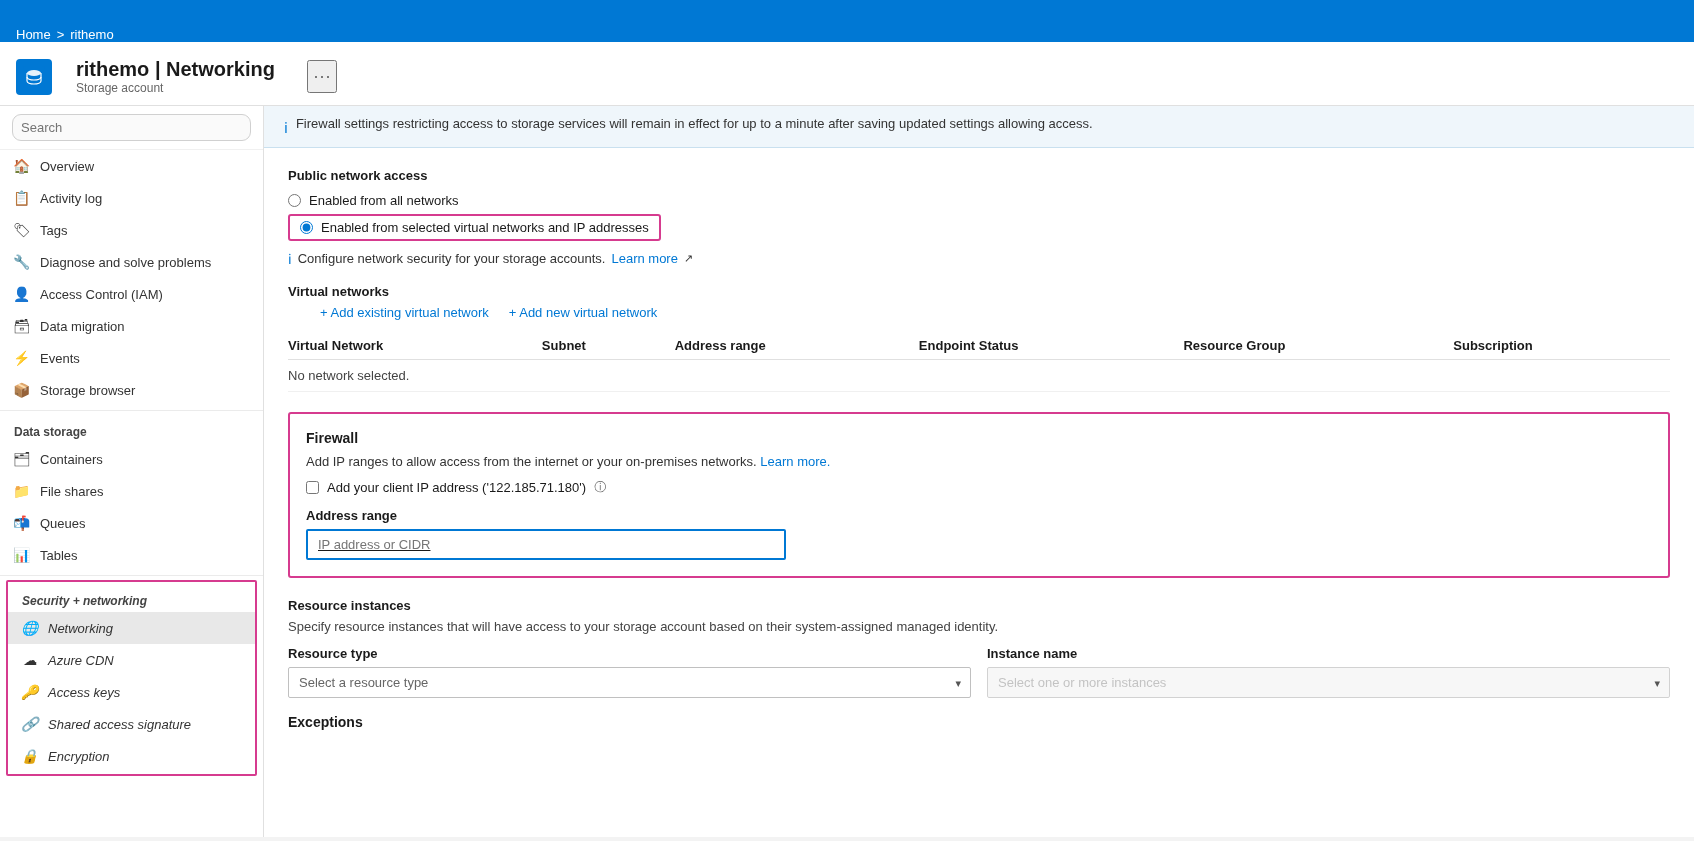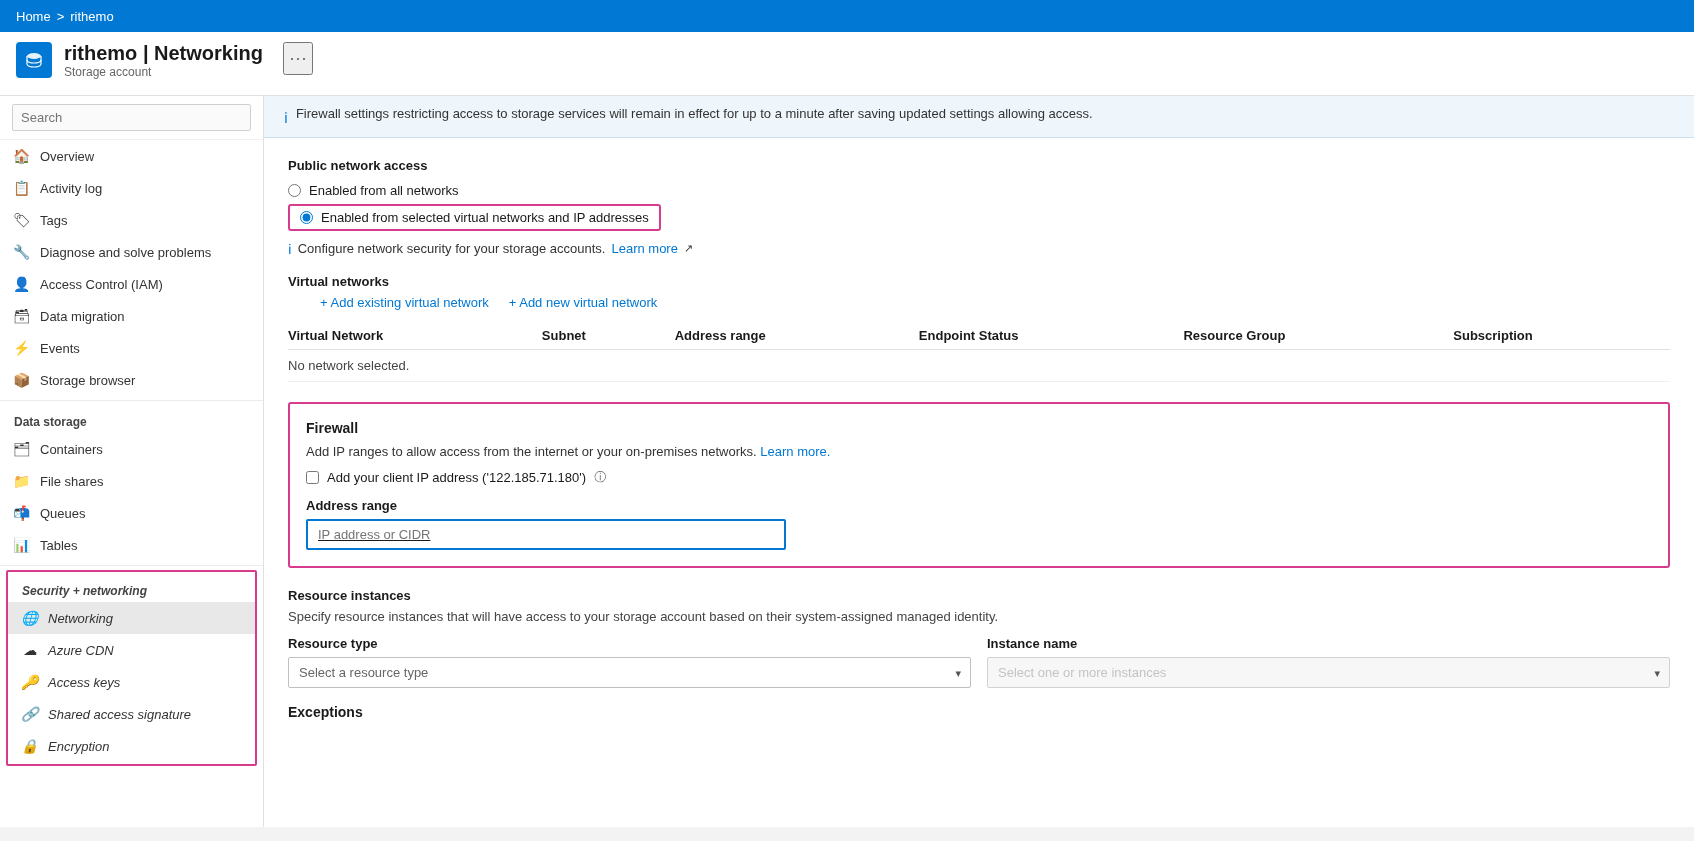--- a/index.html
+++ b/index.html
@@ -1,42 +1,42 @@
 <!DOCTYPE html>
 <html><head>
   <meta charset="utf-8">
   <style>
     * { box-sizing: border-box; margin: 0; padding: 0; }
     body { font-family: 'Segoe UI', Arial, sans-serif; font-size: 13px; color: #1a1a1a; background: #f3f3f3; height: 841px; overflow: hidden; }
 
     
     .top-bar {
-      height: 32px;
+      height: 42px;
       background: #0078d4;
       display: flex;
-      align-items: center;
+      align-items: flex-end;
       padding: 0 16px;
     }
     .breadcrumb {
       color: #fff;
       font-size: 13px;
       display: flex;
       align-items: center;
       gap: 6px;
     }
     .breadcrumb a { color: #fff; text-decoration: none; }
 
     
     .resource-header {
       background: #fff;
       border-bottom: 1px solid #e0e0e0;
       padding: 10px 16px 4px 16px;
       display: flex;
-      align-items: flex-start;
-      gap: 12px;
+      align-items: center;
+      gap: 24px;
       height: 64px;
     }
     .resource-icon {
       width: 36px; height: 36px;
       background: #0078d4;
       border-radius: 4px;
       display: flex; align-items: center; justify-content: center;
       color: #fff; font-size: 20px;
     }
     .resource-title h1 { font-size: 20px; font-weight: 600; color: #1a1a1a; }
@@ -58,21 +58,21 @@
       overflow-y: auto;
       position: relative;
     }
     .sidebar-search {
       padding: 8px 12px;
       border-bottom: 1px solid #f0f0f0;
     }
     .sidebar-search input {
       width: 100%;
       border: 1px solid #d0d0d0;
-      border-radius: 2px;
+      border-radius: 9px;
       padding: 5px 8px;
       font-size: 13px;
       color: #333;
       outline: none;
       background: #fafafa;
     }
     .sidebar-item {
       display: flex;
       align-items: center;
       gap: 10px;

